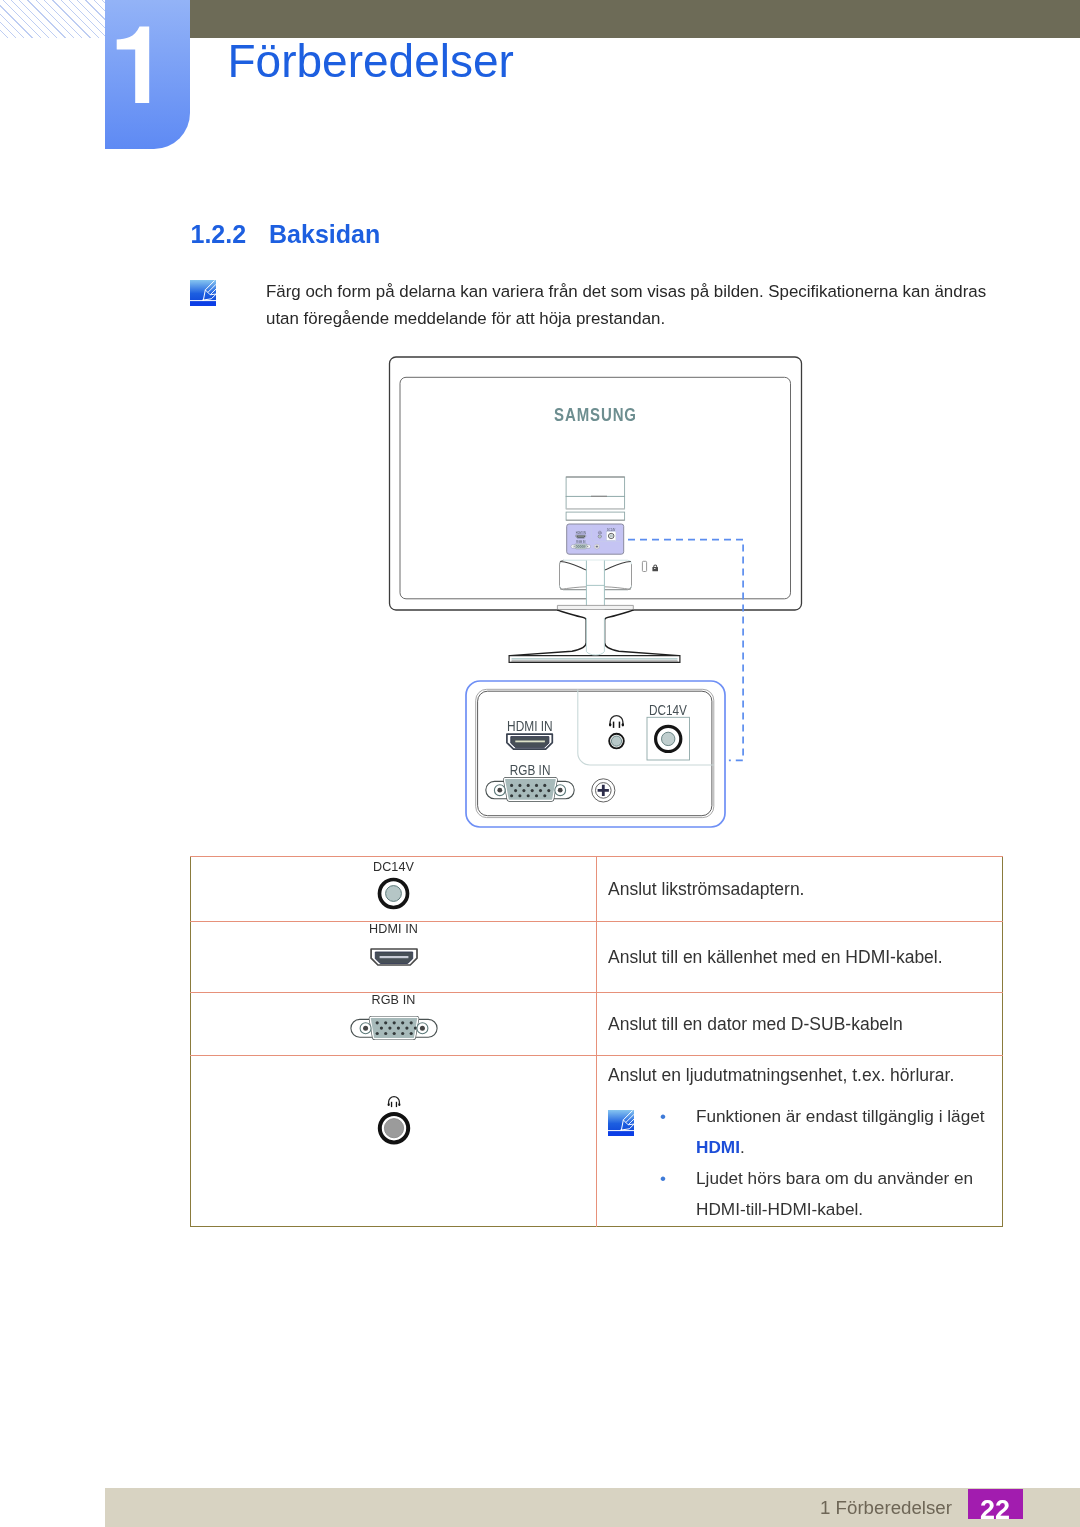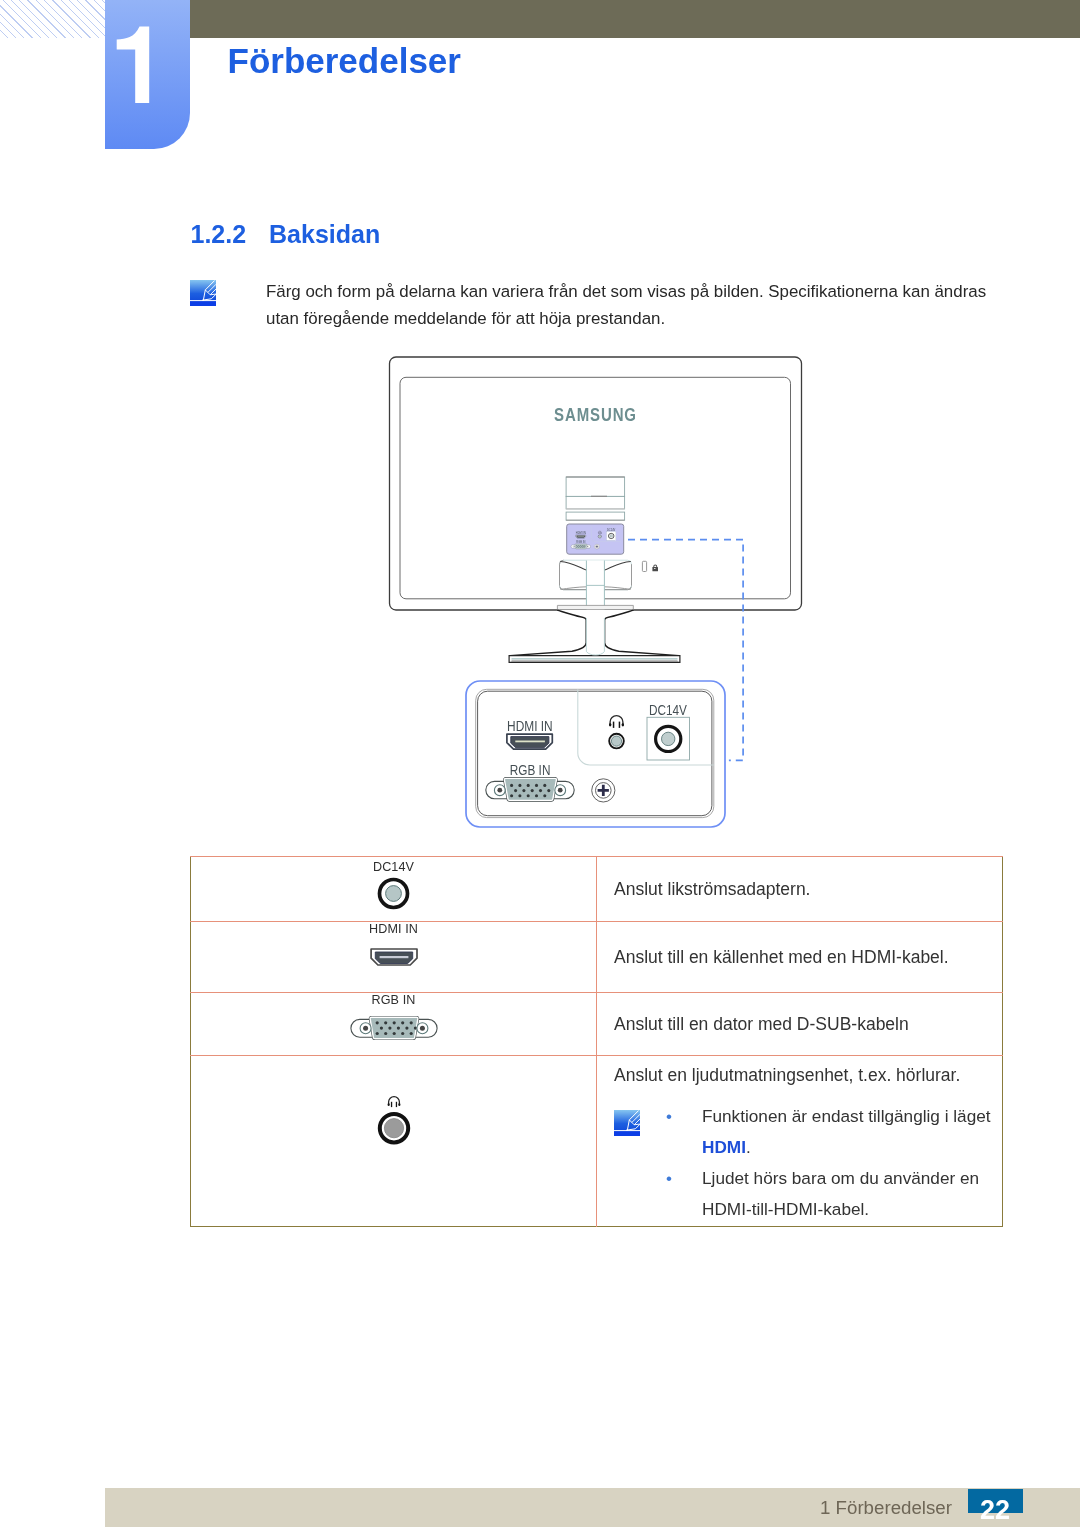--- a/index.html
+++ b/index.html
@@ -17,21 +17,21 @@
     background-image: repeating-linear-gradient(45deg,
       rgba(255,255,255,0) 0px, rgba(255,255,255,0) 5.0px,
       rgba(150,175,235,0.62) 5.0px, rgba(150,175,235,0.62) 5.85px);
   }
   #olive-bar { position:absolute; left:190px; top:0; width:890px; height:38px; background:#6d6b57; }
   #chapter-badge { position:absolute; left:105px; top:0; width:85px; height:149px;
     background:linear-gradient(180deg,#93b3f7 0%, #5e8af4 100%);
     border-bottom-right-radius:36px; }
   #chapter-num { position:absolute; left:0; top:0; display:block; }
   #chapter-title { position:absolute; left:227.5px; top:43px; color:#1d5fe0;
-    font-size:35px; font-weight:bold; line-height:36px; }
+    font-size:46px; font-weight:normal; line-height:36px; }
 
   
   #sec-head { position:absolute; left:190.5px; top:223.5px; color:#1d5fe0;
     font-size:25px; font-weight:bold; line-height:20px; }
   #sec-head .num { margin-right:16px; }
 
   
   #note { position:absolute; left:190px; top:280px; width:812px; }
   .note-icon { display:block; }
   #note .note-text { margin-left:76px; font-size:16.9px; color:#282828; line-height:27.3px; margin-top:-2px; }
@@ -50,39 +50,39 @@
     border-top:1.2px solid #e7917a; border-bottom:1.2px solid #e7917a; }
   #port-table .th-cell { background:#fdf0ef; color:#8a5c0a; font-size:18px; font-weight:bold;
      text-align:center; height:41px;
      border-top:none; border-bottom:1.4px solid #8a7b3c; }
   #port-table .th-cell:first-child { border-left:none; }
   #port-table .th-cell:last-child { border-right:none; }
   #port-table tr:last-child td { border-bottom:none; }
   #port-table td:first-child { border-left:none; }
   #port-table td:last-child { border-right:none; }
   .col-port { width:260px; }
-  #port-table td.desc { font-size:17.5px; color:#333333; padding-left:17px; line-height:26px; }
+  #port-table td.desc { font-size:17.5px; color:#333333; padding-left:11px; line-height:26px; }
   #port-table td.port-cell { text-align:center; }
   .port-label { font-size:12.6px; font-weight:normal; color:#2e2e2e; letter-spacing:0.1px;
       display:block; line-height:9.4px; font-family:"Liberation Sans", sans-serif; }
   #port-table td.port-cell { vertical-align:top; }
   .port-svg { display:block; margin:0 auto; }
   .bullets { margin:0; padding:0; list-style:none; }
   .bullet-row { display:flex; align-items:flex-start; font-size:17.2px; color:#333; line-height:31.3px; }
   .bullet-dot { color:#3f7bd8; font-size:17px; width:88px; flex:0 0 88px; text-align:center; line-height:31.3px; padding-left:22px; box-sizing:border-box; }
   .hl { color:#1d4ed8; font-weight:bold; }
   .desc-note { display:flex; align-items:flex-start; margin-top:13px; }
   .desc-note .icon-wrap { flex:0 0 0px; width:0; height:0; position:relative; overflow:visible; }
 
   
   #footer-bar { position:absolute; left:105px; top:1488px; width:975px; height:39px; background:#d8d3c2; }
   #footer-text { position:absolute; left:820px; top:1488px; height:34px; line-height:39px;
      color:#6e6656; font-size:18.7px; font-weight:normal; }
-  #footer-page { position:absolute; left:967.5px; top:1489px; width:55px; height:24px;
-     background:#0369a1; color:#fff; font-size:27px; font-weight:bold; text-align:center; line-height:42px; }
+  #footer-page { position:absolute; left:967.5px; top:1489px; width:55px; height:30px;
+     background:#a21caf; color:#fff; font-size:27px; font-weight:bold; text-align:center; line-height:42px; }
 </style>
 </head>
 <body>
 
 <div id="hatch"></div>
 <div id="olive-bar"></div>
 <div id="chapter-badge">
   <svg id="chapter-num" width="85" height="149" viewBox="0 0 85 149" aria-label="1">
     <path d="M34.5,26.4 H44.2 V103.1 H30.2 V49.5 H11.7 V39.5
              C16.5,39.4 21.0,38.7 24.6,37.1 C28.6,35.3 31.9,31.9 34.5,26.4 Z" fill="#ffffff"></path>

